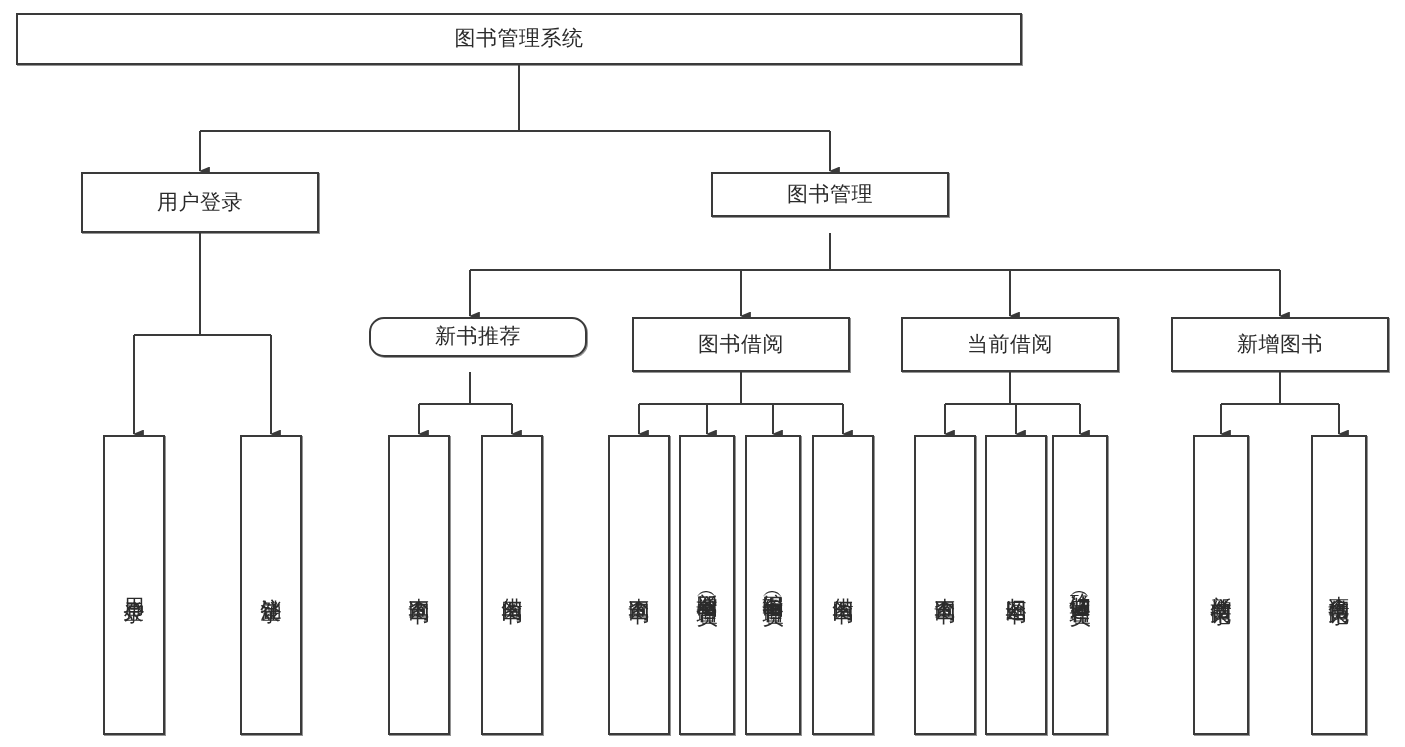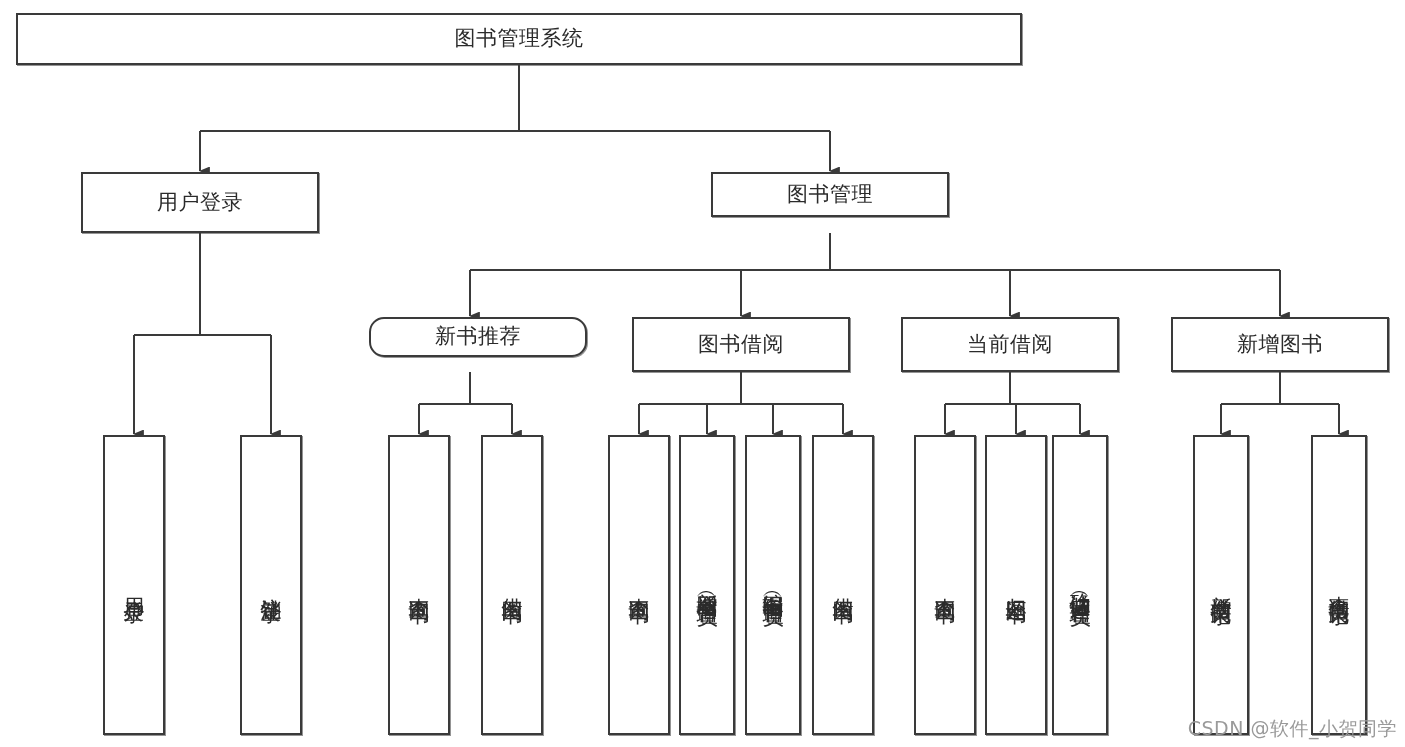--- a/index.html
+++ b/index.html
@@ -170,14 +170,13 @@
       <div class="node vert" style="left: 1052px; top: 435px; width: 56px; height: 300px;">
         <span class="lbl">确认归还（管理员）</span>
       </div>
       <div class="node vert" style="left: 1193px; top: 435px; width: 56px; height: 300px;">
         <span class="lbl">新增借阅记录</span>
       </div>
       <div class="node vert" style="left: 1311px; top: 435px; width: 56px; height: 300px;">
         <span class="lbl">查询借阅记录</span>
       </div>
     </div>
-  <div id="watermark">CSDN @软件_小贺同学</div>
 </div>
 
 </body></html>

